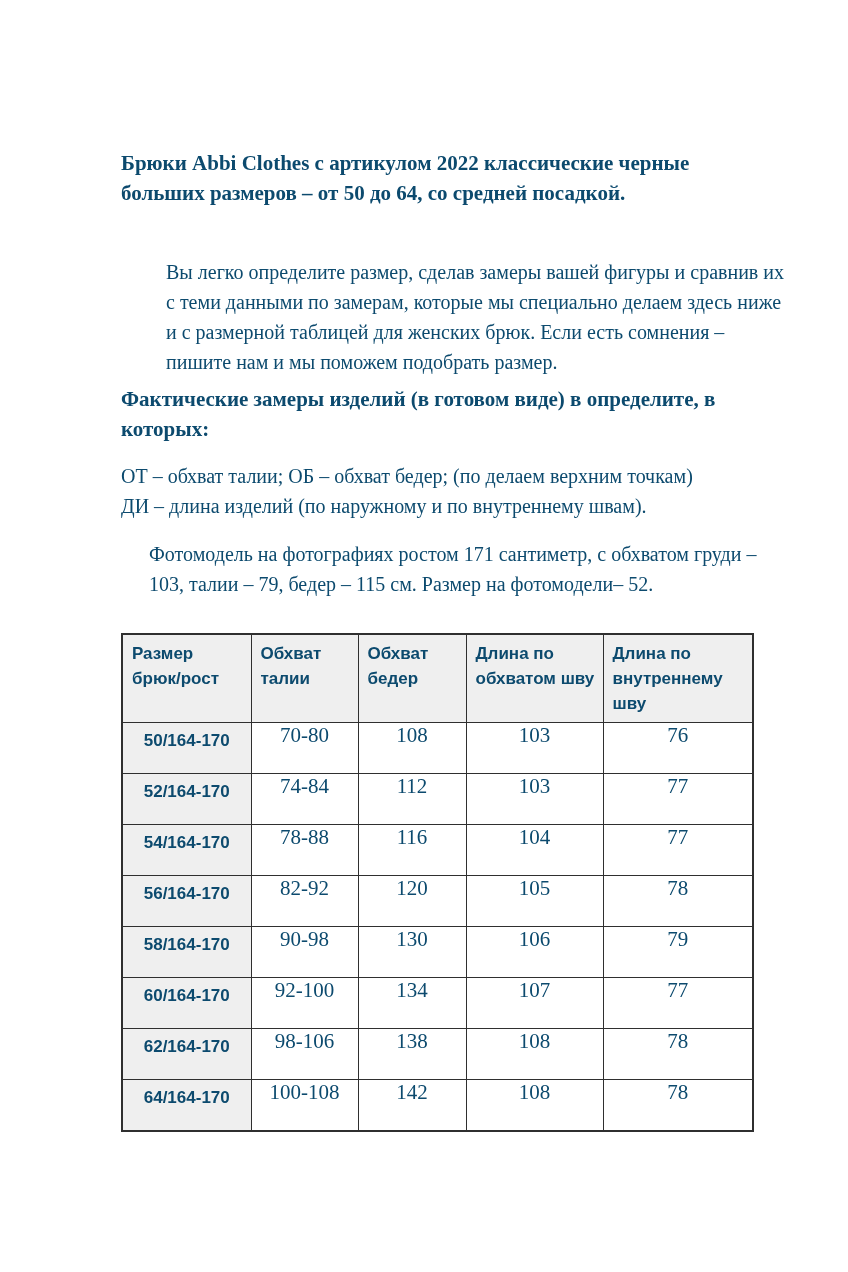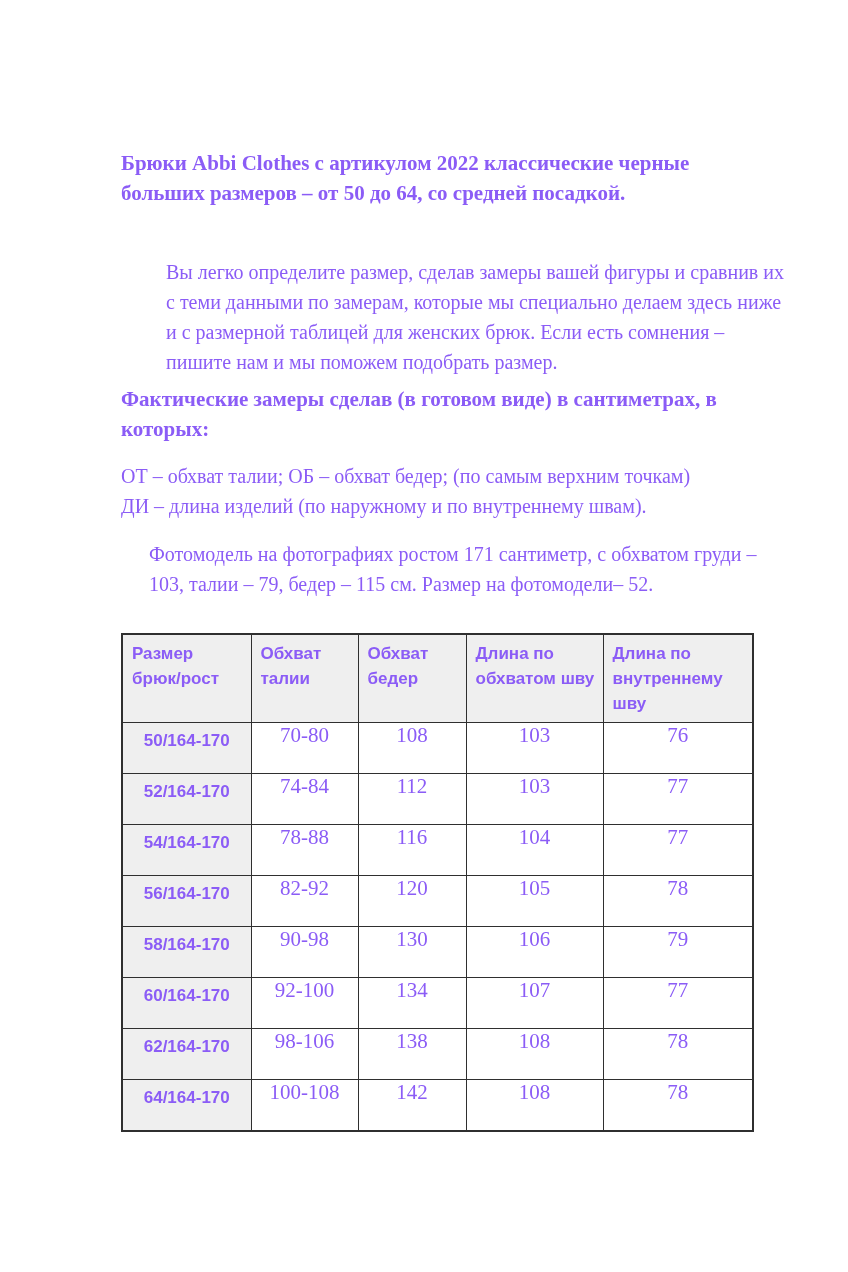--- a/index.html
+++ b/index.html
@@ -7,21 +7,21 @@
     padding: 0;
     background: #ffffff;
   }
   .page {
     position: relative;
     width: 848px;
     height: 1272px;
     background: #ffffff;
     overflow: hidden;
     font-family: "Liberation Serif", serif;
-    color: #8b5cf6;
+    color: #0c4a6e;
     box-sizing: border-box;
     padding: 148px 104px 0 121px;
   }
   .doc-title {
     width: 625px;
     font-size: 21px;
     line-height: 30px;
     font-weight: bold;
     margin: 0 0 49px 0;
   }
@@ -95,24 +95,24 @@
 </style>
 </head>
 <body>
 
 <div class="page">
 
   <h1 class="doc-title">Брюки Abbi Clothes с артикулом 2022 классические черные больших размеров – от 50 до 64, со средней посадкой.</h1>
 
   <p class="para para-intro">Вы легко определите размер, сделав замеры вашей фигуры и сравнив их с теми данными по замерам, которые мы специально делаем здесь ниже и с размерной таблицей для женских брюк. Если есть сомнения – пишите нам и мы поможем подобрать размер.</p>
 
-  <h2 class="heading-bold">Фактические замеры сделав (в готовом виде) в сантиметрах, в которых:</h2>
+  <h2 class="heading-bold">Фактические замеры изделий (в готовом виде) в определите, в которых:</h2>
 
   <div class="abbrev-block">
-    <div class="abbrev-line">ОТ – обхват талии; ОБ – обхват бедер; (по самым верхним точкам)</div>
+    <div class="abbrev-line">ОТ – обхват талии; ОБ – обхват бедер; (по делаем верхним точкам)</div>
     <div class="abbrev-line">ДИ – длина изделий (по наружному и по внутреннему швам).</div>
   </div>
 
   <p class="para para-model">Фотомодель на фотографиях ростом 171 сантиметр, с обхватом груди – 103, талии – 79, бедер – 115 см. Размер на фотомодели– 52.</p>
 
   <table class="size-table">
     <colgroup>
       <col style="width:129px">
       <col style="width:107px">
       <col style="width:108px">

